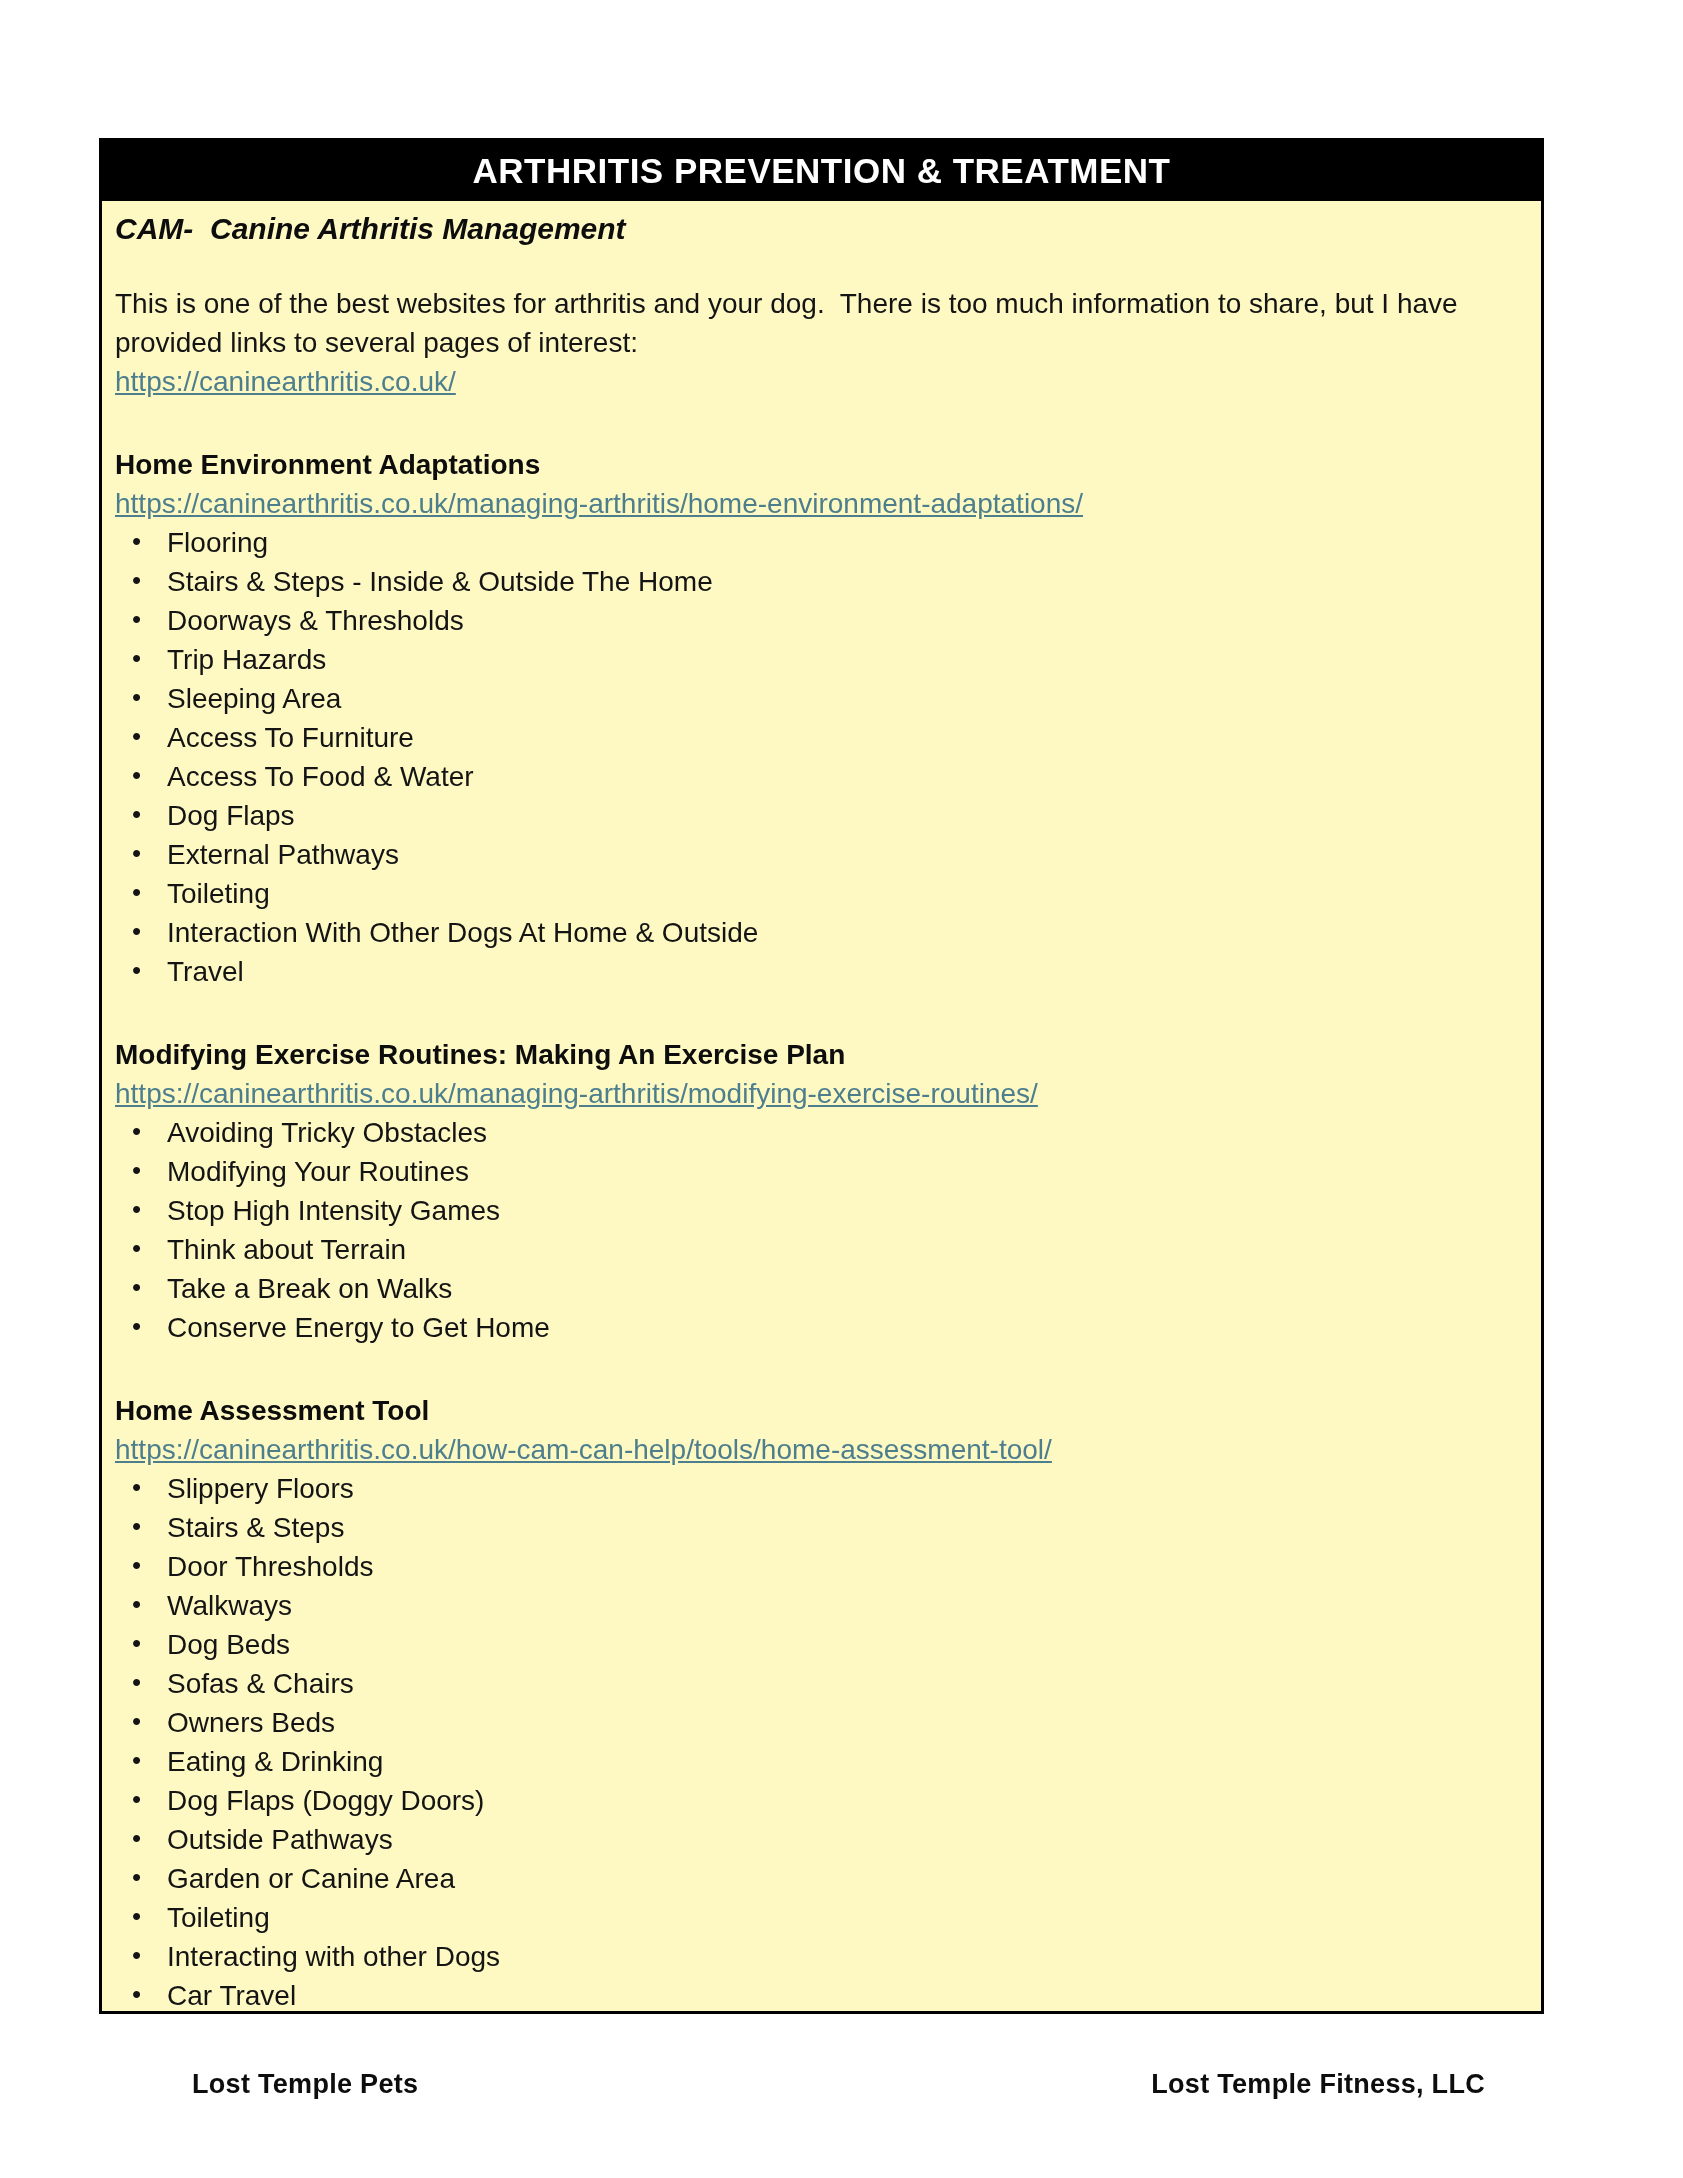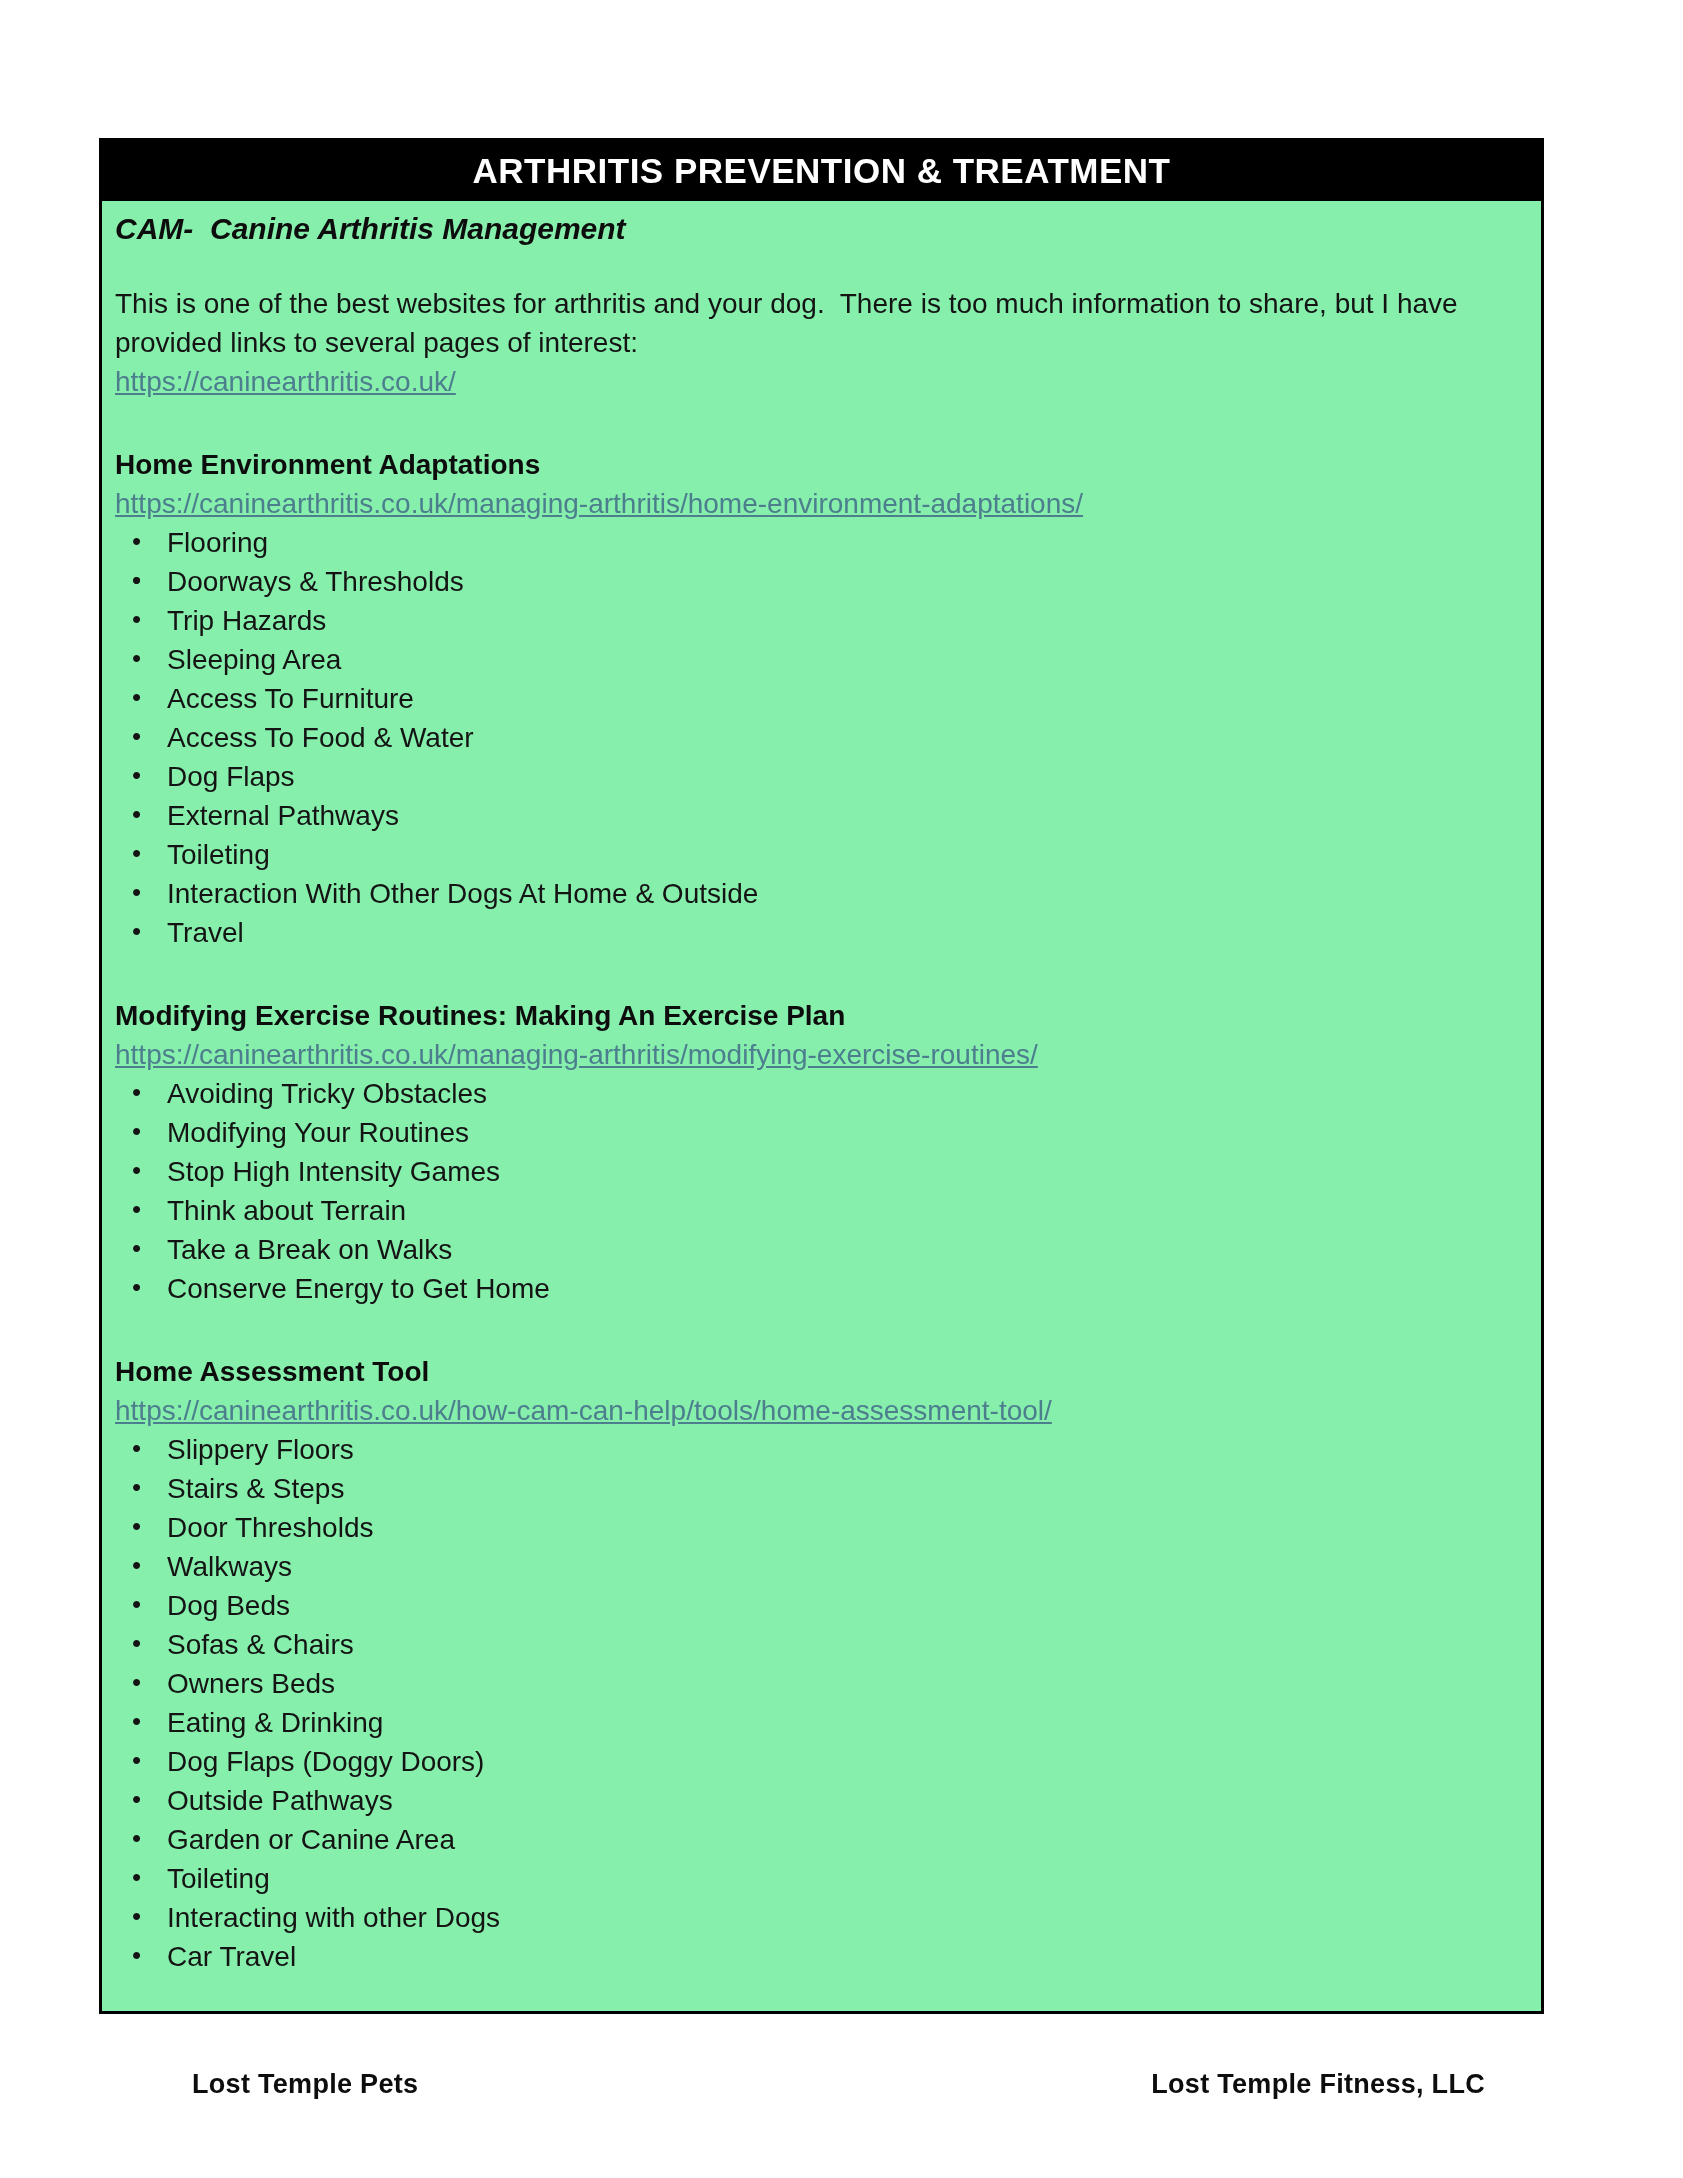--- a/index.html
+++ b/index.html
@@ -13,21 +13,21 @@
     color: #111111;
     overflow: hidden;
   }
   .doc-table {
     position: absolute;
     left: 99px;
     top: 138px;
     width: 1445px;
     height: 1876px;
     border: 3px solid #000000;
-    background: #86efac;
+    background: #fef9c3;
   }
   .table-header {
     height: 60px;
     background: #000000;
     color: #ffffff;
     display: flex;
     align-items: center;
     justify-content: center;
     font-size: 35px;
     font-weight: bold;
@@ -119,20 +119,21 @@
           <a class="link">https://caninearthritis.co.uk/managing-arthritis/home-environment-adaptations/</a>
           <ul class="bullets">
 
               <li>
                 <span class="bullet">•</span>
                 <span>Flooring</span>
               </li>
 
               <li>
                 <span class="bullet">•</span>
+                <span>Stairs &amp; Steps - Inside &amp; Outside The Home</span>
               </li>
 
               <li>
                 <span class="bullet">•</span>
                 <span>Doorways &amp; Thresholds</span>
               </li>
 
               <li>
                 <span class="bullet">•</span>
                 <span>Trip Hazards</span>

